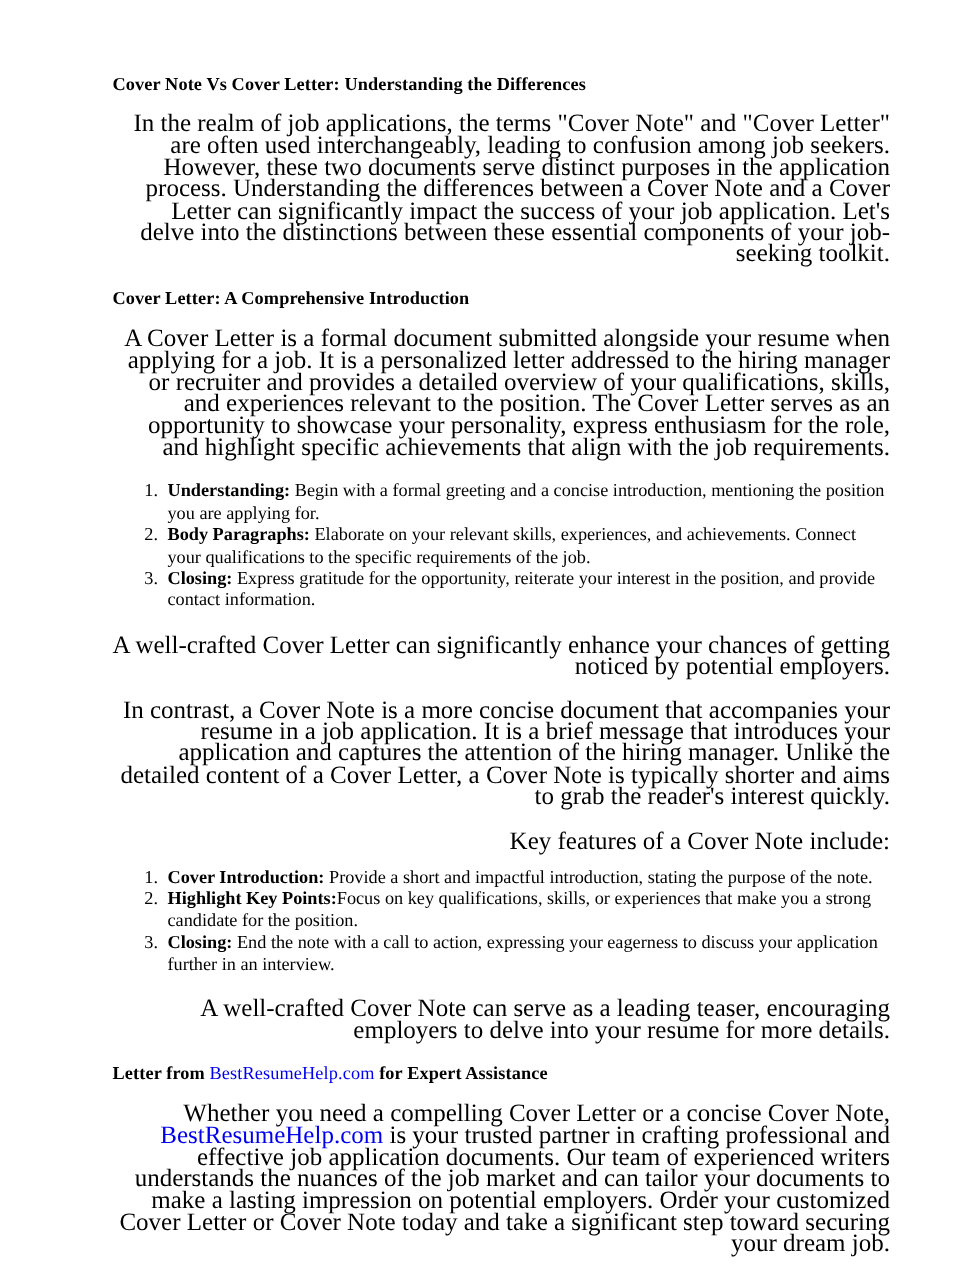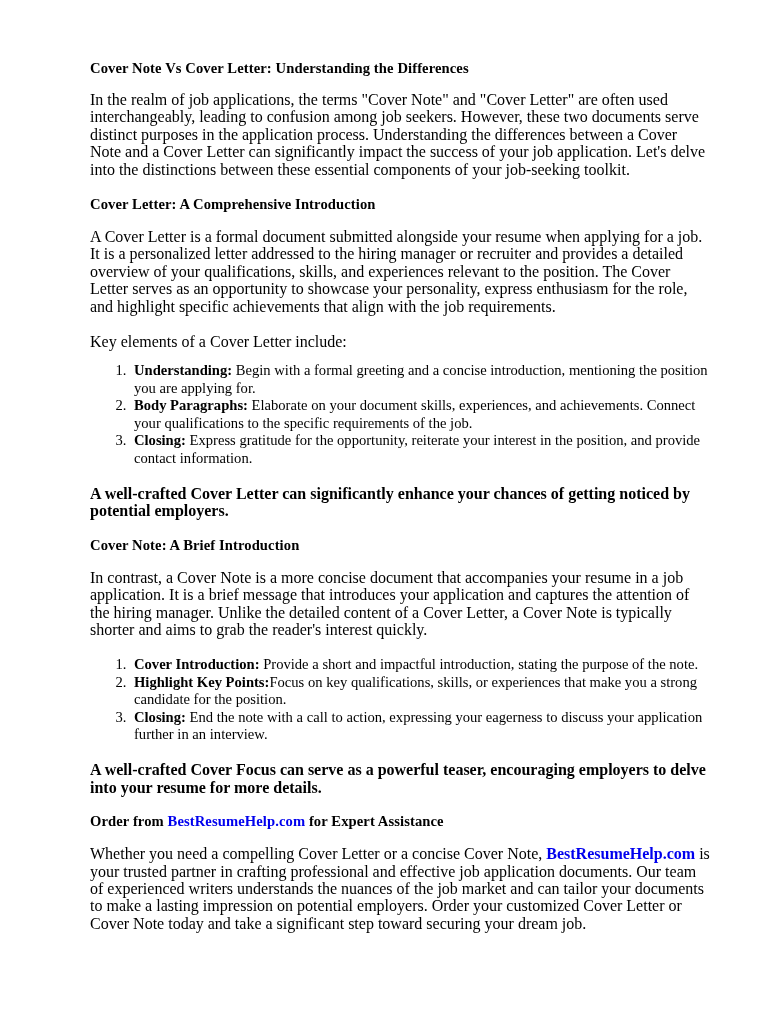--- a/index.html
+++ b/index.html
@@ -28,100 +28,98 @@
     font-weight: bold;
     line-height: 17px;
     margin: 0 0 14px 0;
     letter-spacing: 0.1px;
   }
   h2.doc-heading.spaced {
     margin-top: 7px;
     margin-bottom: 15px;
   }
   p.doc-para {
-    font-size: 16px;
+    font-size: 20px;
     line-height: 17.4px;
     margin: 0 0 18px 0;
-    text-align: left;
+    text-align: right;
   }
   p.doc-para.lead {
     margin-bottom: 12px;
   }
   p.doc-para.tight {
     margin-bottom: 17px;
-    font-weight: bold;
   }
   ol.doc-list {
     margin: 0 0 18px 0;
     padding: 0 0 0 40px;
     list-style-position: outside;
     list-style-type: decimal;
   }
   ol.doc-list li {
     font-size: 14.6px;
     line-height: 17.4px;
     margin: 0;
     padding-left: 4px;
   }
   .b {
     font-weight: bold;
   }
   .link {
-    font-weight: bold;
+    font-weight: normal;
     color: #0000EE;
     text-decoration: none;
   }
 </style>
 </head>
 <body>
 
 <div class="page">
   <div class="content">
 
     <h2 class="doc-heading">Cover Note Vs Cover Letter: Understanding the Differences</h2>
 
     <p class="doc-para">In the realm of job applications, the terms "Cover Note" and "Cover Letter" are often used interchangeably, leading to confusion among job seekers. However, these two documents serve distinct purposes in the application process. Understanding the differences between a Cover Note and a Cover Letter can significantly impact the success of your job application. Let's delve into the distinctions between these essential components of your job-seeking toolkit.</p>
 
     <h2 class="doc-heading spaced">Cover Letter: A Comprehensive Introduction</h2>
 
     <p class="doc-para">A Cover Letter is a formal document submitted alongside your resume when applying for a job. It is a personalized letter addressed to the hiring manager or recruiter and provides a detailed overview of your qualifications, skills, and experiences relevant to the position. The Cover Letter serves as an opportunity to showcase your personality, express enthusiasm for the role, and highlight specific achievements that align with the job requirements.</p>
 
-    <p class="doc-para lead">Key elements of a Cover Letter include:</p>
 
     <ol class="doc-list">
       <li>
         <span class="b">Understanding:</span><span> </span><span>Begin with a formal greeting and a concise introduction, mentioning the position you are applying for.</span>
       </li>
       <li>
-        <span class="b">Body Paragraphs:</span><span> </span><span>Elaborate on your document skills, experiences, and achievements. Connect your qualifications to the specific requirements of the job.</span>
+        <span class="b">Body Paragraphs:</span><span> </span><span>Elaborate on your relevant skills, experiences, and achievements. Connect your qualifications to the specific requirements of the job.</span>
       </li>
       <li>
         <span class="b">Closing:</span><span> </span><span>Express gratitude for the opportunity, reiterate your interest in the position, and provide contact information.</span>
       </li>
     </ol>
 
     <p class="doc-para tight">A well-crafted Cover Letter can significantly enhance your chances of getting noticed by potential employers.</p>
 
-    <h2 class="doc-heading spaced">Cover Note: A Brief Introduction</h2>
 
     <p class="doc-para">In contrast, a Cover Note is a more concise document that accompanies your resume in a job application. It is a brief message that introduces your application and captures the attention of the hiring manager. Unlike the detailed content of a Cover Letter, a Cover Note is typically shorter and aims to grab the reader's interest quickly.</p>
 
+    <p class="doc-para lead">Key features of a Cover Note include:</p>
 
     <ol class="doc-list">
       <li>
         <span class="b">Cover Introduction:</span><span> </span><span>Provide a short and impactful introduction, stating the purpose of the note.</span>
       </li>
       <li>
         <span class="b">Highlight Key Points:</span><span></span><span>Focus on key qualifications, skills, or experiences that make you a strong candidate for the position.</span>
       </li>
       <li>
         <span class="b">Closing:</span><span> </span><span>End the note with a call to action, expressing your eagerness to discuss your application further in an interview.</span>
       </li>
     </ol>
 
-    <p class="doc-para tight">A well-crafted Cover Focus can serve as a powerful teaser, encouraging employers to delve into your resume for more details.</p>
+    <p class="doc-para tight">A well-crafted Cover Note can serve as a leading teaser, encouraging employers to delve into your resume for more details.</p>
 
-    <h2 class="doc-heading spaced"><span>Order from </span><a class="link" href="#">BestResumeHelp.com</a><span> for Expert Assistance</span></h2>
+    <h2 class="doc-heading spaced"><span>Letter from </span><a class="link" href="#">BestResumeHelp.com</a><span> for Expert Assistance</span></h2>
 
     <p class="doc-para"><span>Whether you need a compelling Cover Letter or a concise Cover Note, </span><a class="link" href="#">BestResumeHelp.com</a><span> is your trusted partner in crafting professional and effective job application documents. Our team of experienced writers understands the nuances of the job market and can tailor your documents to make a lasting impression on potential employers. Order your customized Cover Letter or Cover Note today and take a significant step toward securing your dream job.</span></p>
 
   </div>
 </div>
 
 </body></html>

